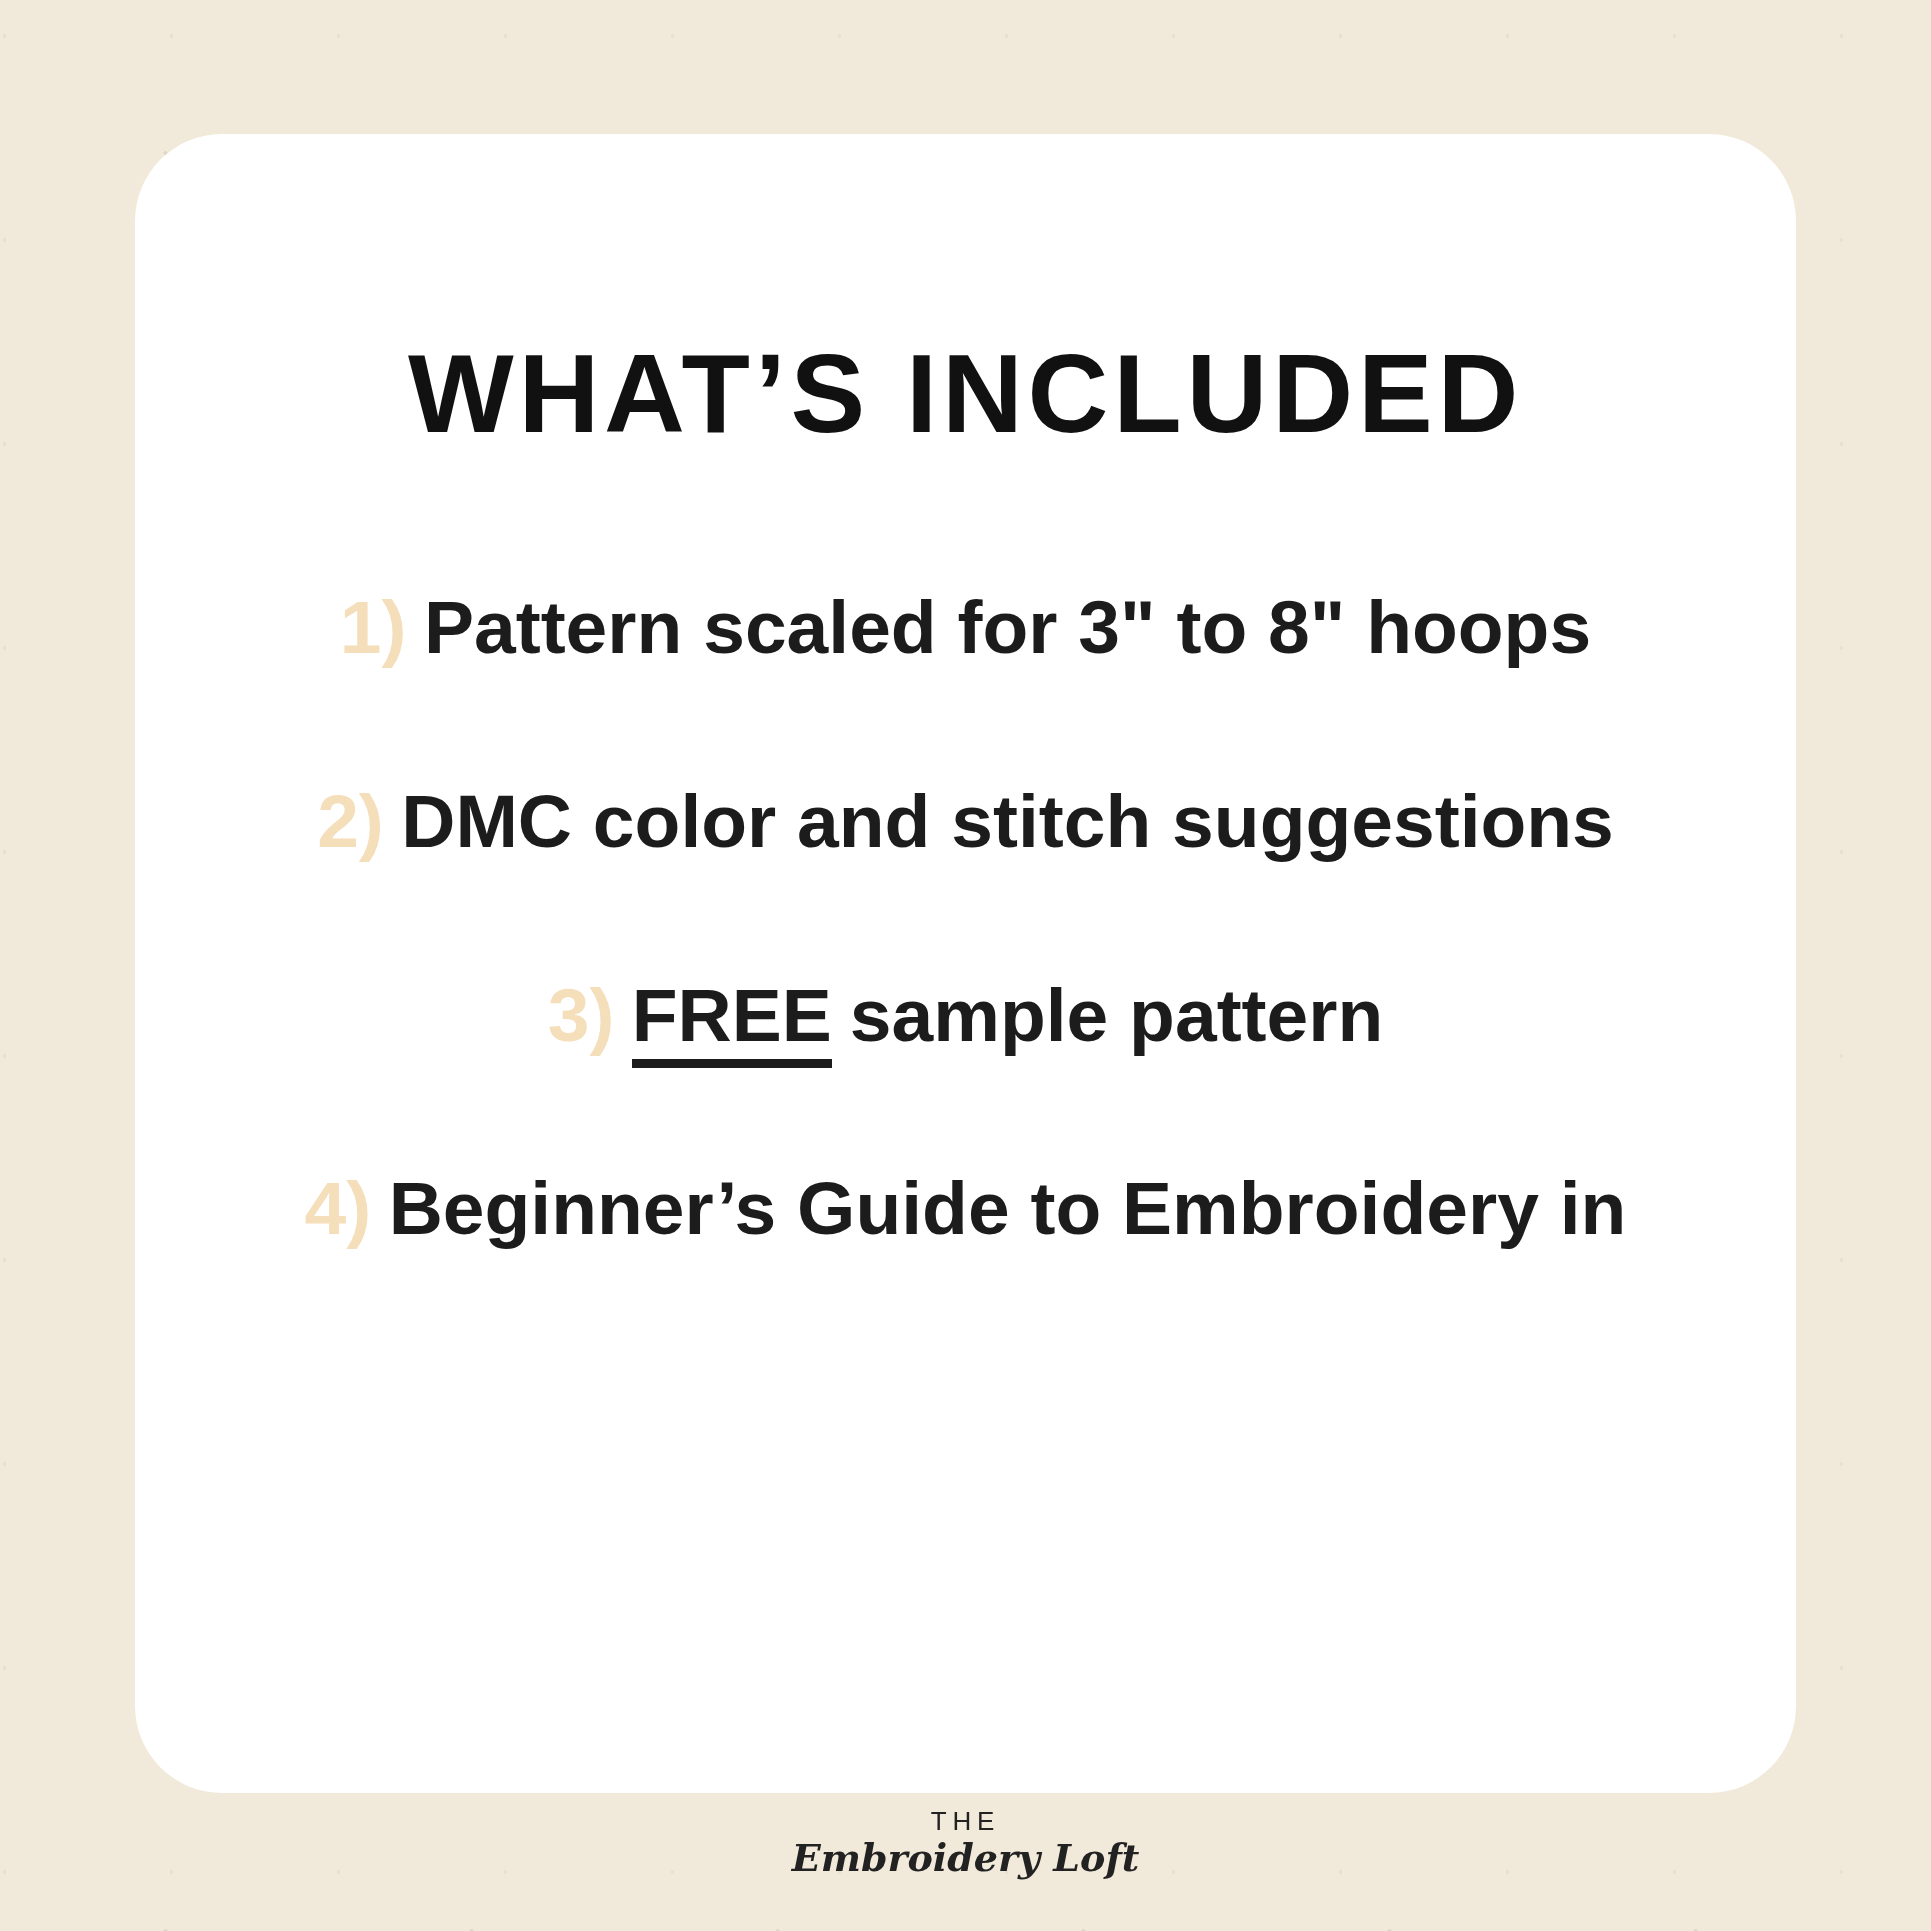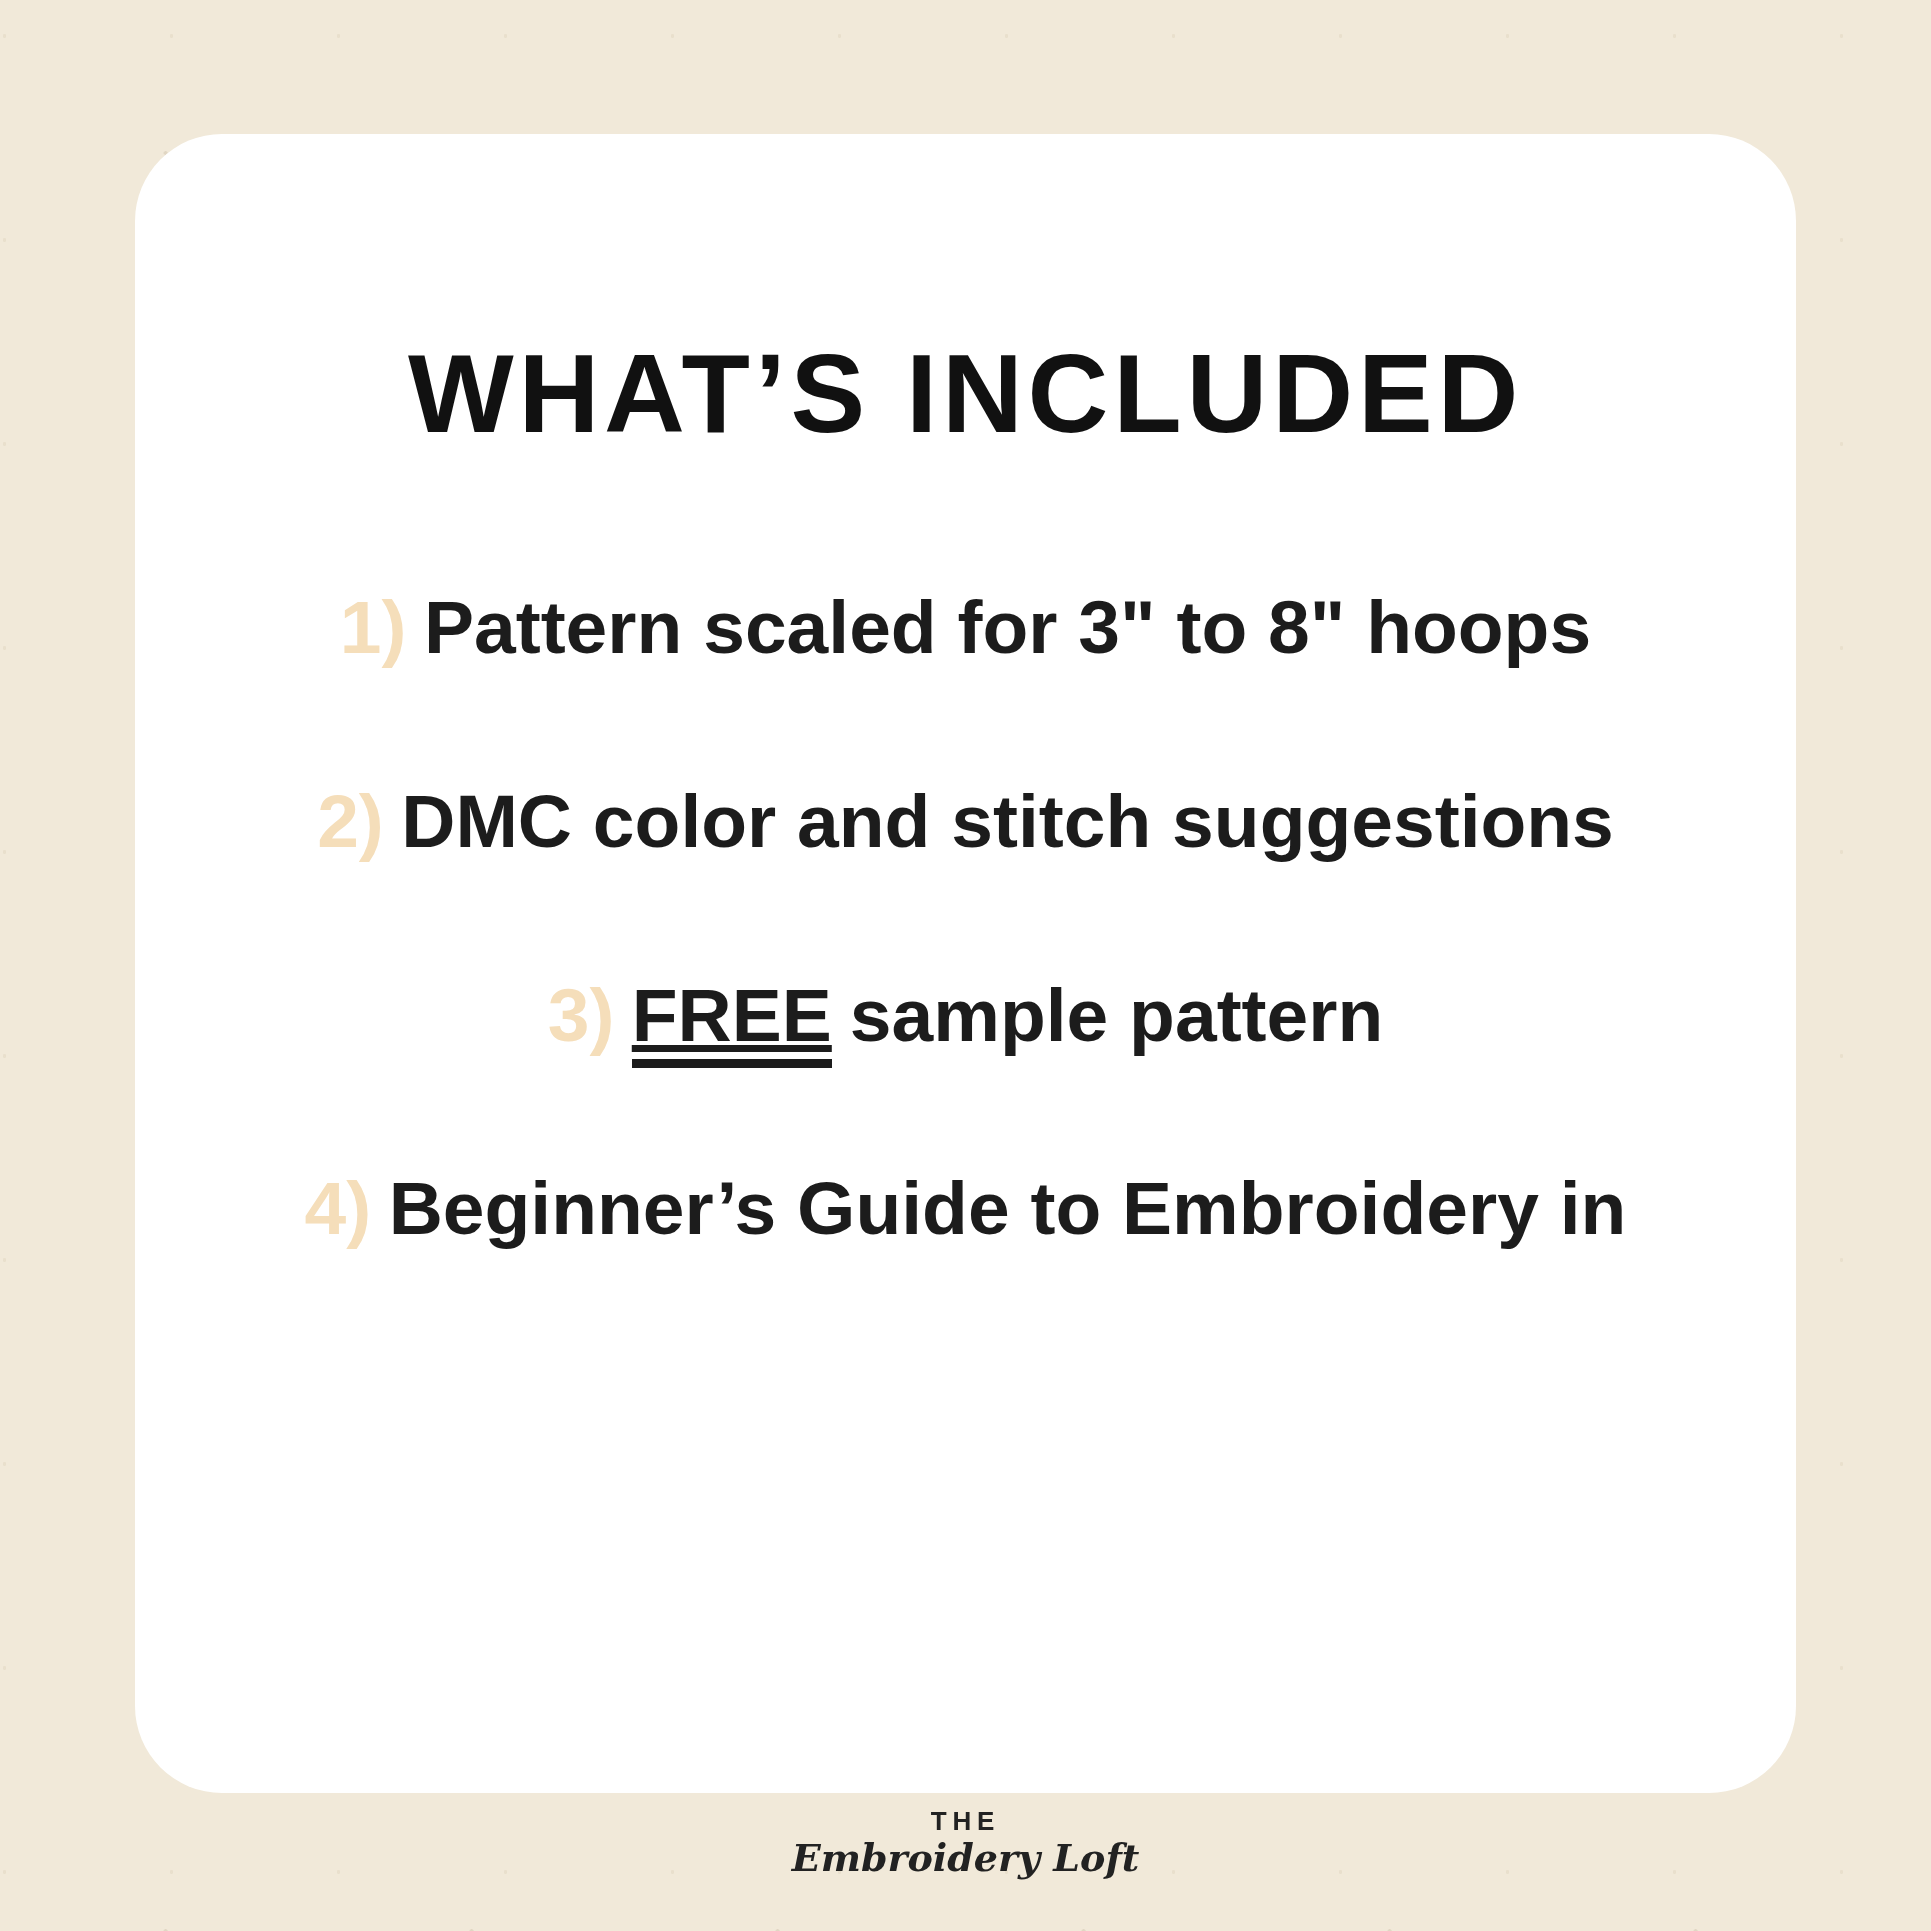--- a/index.html
+++ b/index.html
@@ -48,37 +48,36 @@
   }
 
   .item .num {
     color: #f5deba;
     margin-right: 17.4px;
   }
 
   .item .underline {
     border-bottom: 9.7px solid #1c1c1c;
     padding-bottom: 1.9px;
-    text-decoration: underline;
   }
 
   .item .after-underline { margin-left: 0.24em; }
 
   .logo {
     position: absolute;
     left: 0;
     right: 0;
     top: 1807px;
     text-align: center;
     color: #222222;
   }
 
   .logo-the {
     font-size: 26px;
-    font-weight: bold;
+    font-weight: normal;
     letter-spacing: 5.8px;
     line-height: 1.1;
   }
 
   .logo-script {
     font-family: "DejaVu Serif", serif;
     font-style: italic;
     font-weight: bold;
     font-size: 38px;
     line-height: 1.15;

